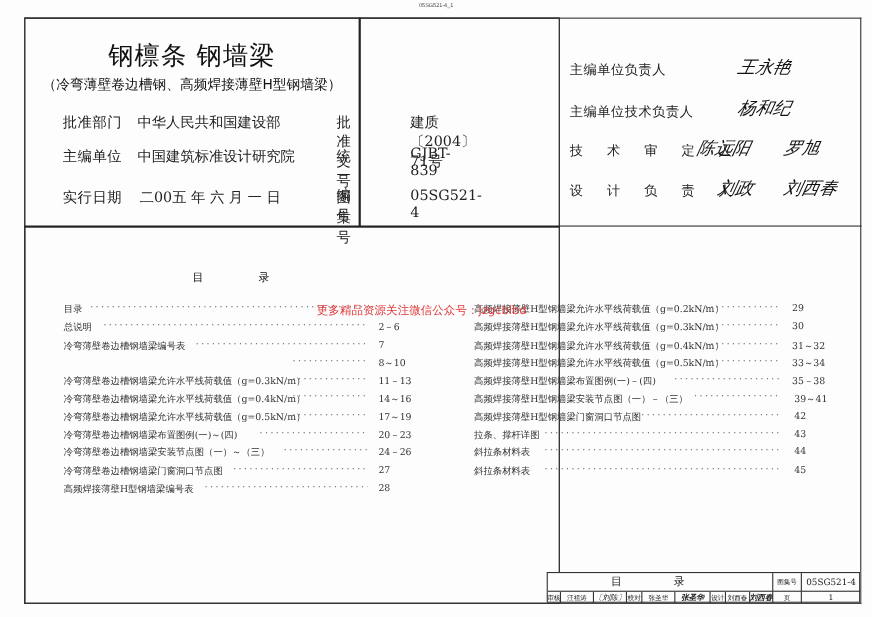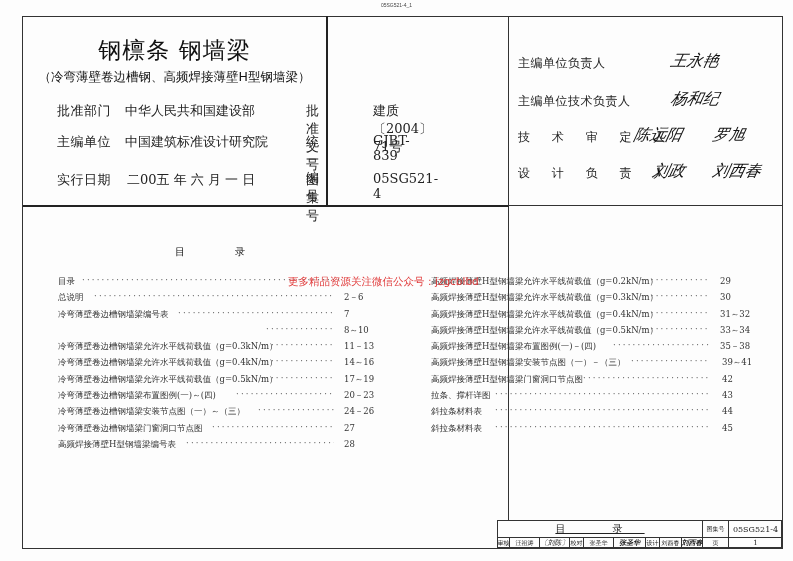--- a/index.html
+++ b/index.html
@@ -233,21 +233,21 @@
   <div class="toc-item">
     <span class="toc-text">斜拉条材料表</span>
     <span class="toc-dots" style="left:64px;width:214px;">··································································</span>
     <span class="toc-page" style="left:291px;">45</span>
   </div>
 </div>
 
 <div class="watermark">更多精品资源关注微信公众号：jzgcblbd</div>
 
 <div class="tb">
-  <div class="tb-cell tb-title" style="left:0;top:0;width:205px;height:17px;text-decoration:underline;">目 录</div>
+  <div class="tb-cell tb-title" style="left:0;top:0;width:205px;height:17px;">目 录</div>
   <div class="tb-cell" style="left:205px;top:0;width:26px;height:17px;">图集号</div>
   <div class="tb-cell" style="left:231px;top:0;width:53px;height:17px;font-size:8px;border-right:none;">05SG521-4</div>
 
   <div class="tb-cell" style="left:0;top:17px;width:12px;height:10px;border-bottom:none;">审核</div>
   <div class="tb-cell" style="left:12px;top:17px;width:30px;height:10px;border-bottom:none;">汪祖涛</div>
   <div class="tb-cell" style="left:42px;top:17px;width:30px;height:10px;border-bottom:none;font-style:italic;font-size:7px;">〔刘陈〕</div>
   <div class="tb-cell" style="left:72px;top:17px;width:14px;height:10px;border-bottom:none;">校对</div>
   <div class="tb-cell" style="left:86px;top:17px;width:30px;height:10px;border-bottom:none;">张圣华</div>
   <div class="tb-cell" style="left:116px;top:17px;width:32px;height:10px;border-bottom:none;font-style:italic;font-size:7px;font-weight:bold;">张圣华</div>
   <div class="tb-cell" style="left:148px;top:17px;width:14px;height:10px;border-bottom:none;">设计</div>

